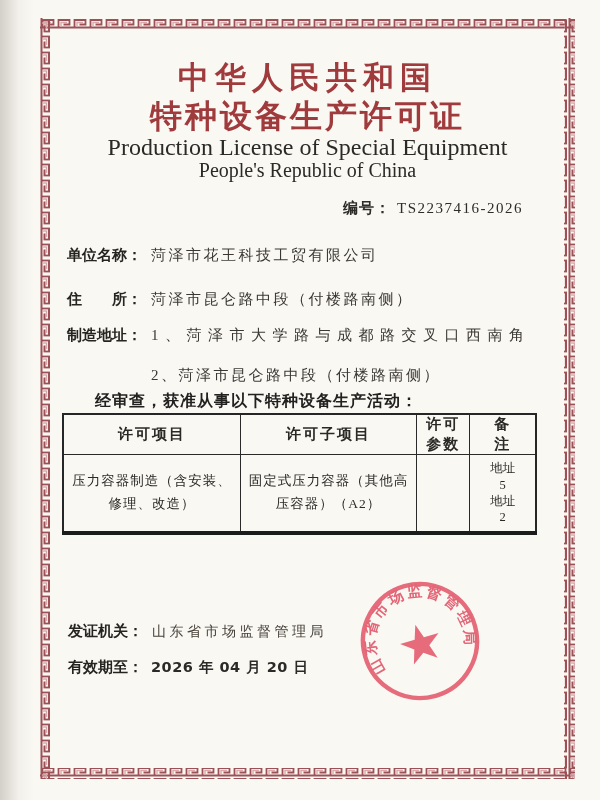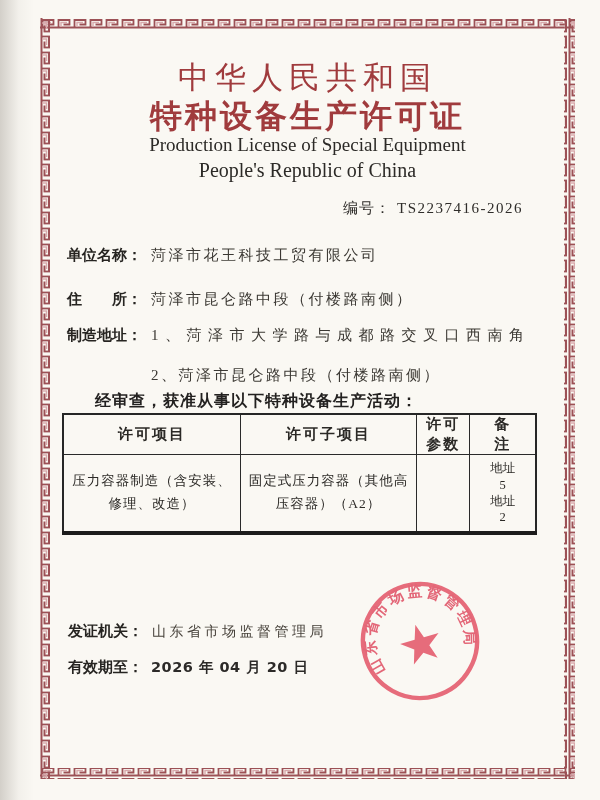--- a/index.html
+++ b/index.html
@@ -20,26 +20,26 @@
     background:var(--paper);color:var(--ink);
   }
   .scan-edge{
     position:absolute;left:0;top:0;bottom:0;width:34px;
     background:linear-gradient(90deg,rgba(120,113,104,0.30),rgba(120,113,104,0.06) 55%,rgba(120,113,104,0));
     pointer-events:none;
   }
   .frame{position:absolute;left:40px;top:18px;width:535px;height:761px;}
   
   .t-cn1,.t-cn2,.t-en1,.t-en2{position:absolute;left:40px;width:535px;text-align:center;}
-  .t-cn1{top:57px;font-size:31px;font-weight:400;color:var(--red);letter-spacing:6px;}
+  .t-cn1{top:57px;font-size:31px;font-weight:700;color:var(--red);letter-spacing:6px;}
   .t-cn2{top:95px;font-size:32px;font-weight:700;color:var(--red);letter-spacing:3px;}
-  .t-en1{top:134px;font-size:19px;color:#2c2a27;}
+  .t-en1{top:134px;font-size:24px;color:#2c2a27;}
   .t-en2{top:159px;font-size:20px;color:#2c2a27;}
   .license-no{position:absolute;left:343px;top:199px;font-size:15px;letter-spacing:1px;}
-  .license-no .lbl{font-weight:400;}
+  .license-no .lbl{font-weight:700;}
   .license-no .val{margin-left:6px;letter-spacing:1.5px;}
   
   .frow{position:absolute;display:flex;font-size:15px;line-height:1.25;}
   .frow .lbl{font-weight:700;color:#262421;white-space:pre;flex:none;}
   .frow .val{margin-left:9px;letter-spacing:2.5px;color:#3b3833;}
   .row-unit{left:67px;top:246px;}
   .row-res{left:67px;top:290px;}
   .row-mfg{left:67px;top:326px;justify-content:space-between;}
   .row-mfg .val{letter-spacing:0;}
   .mfg1{letter-spacing:6.5px;display:block;}

